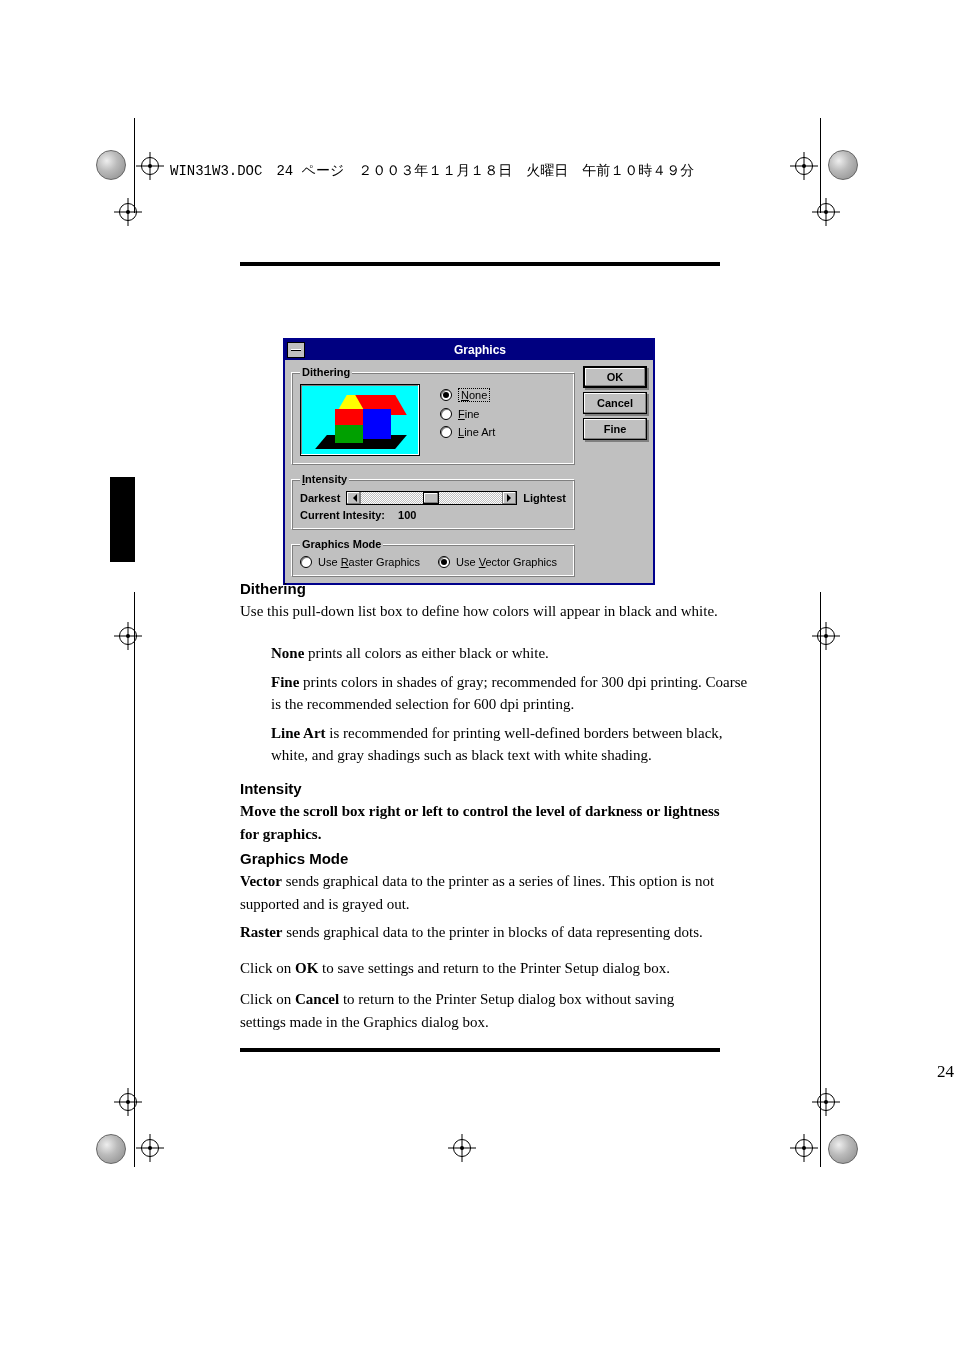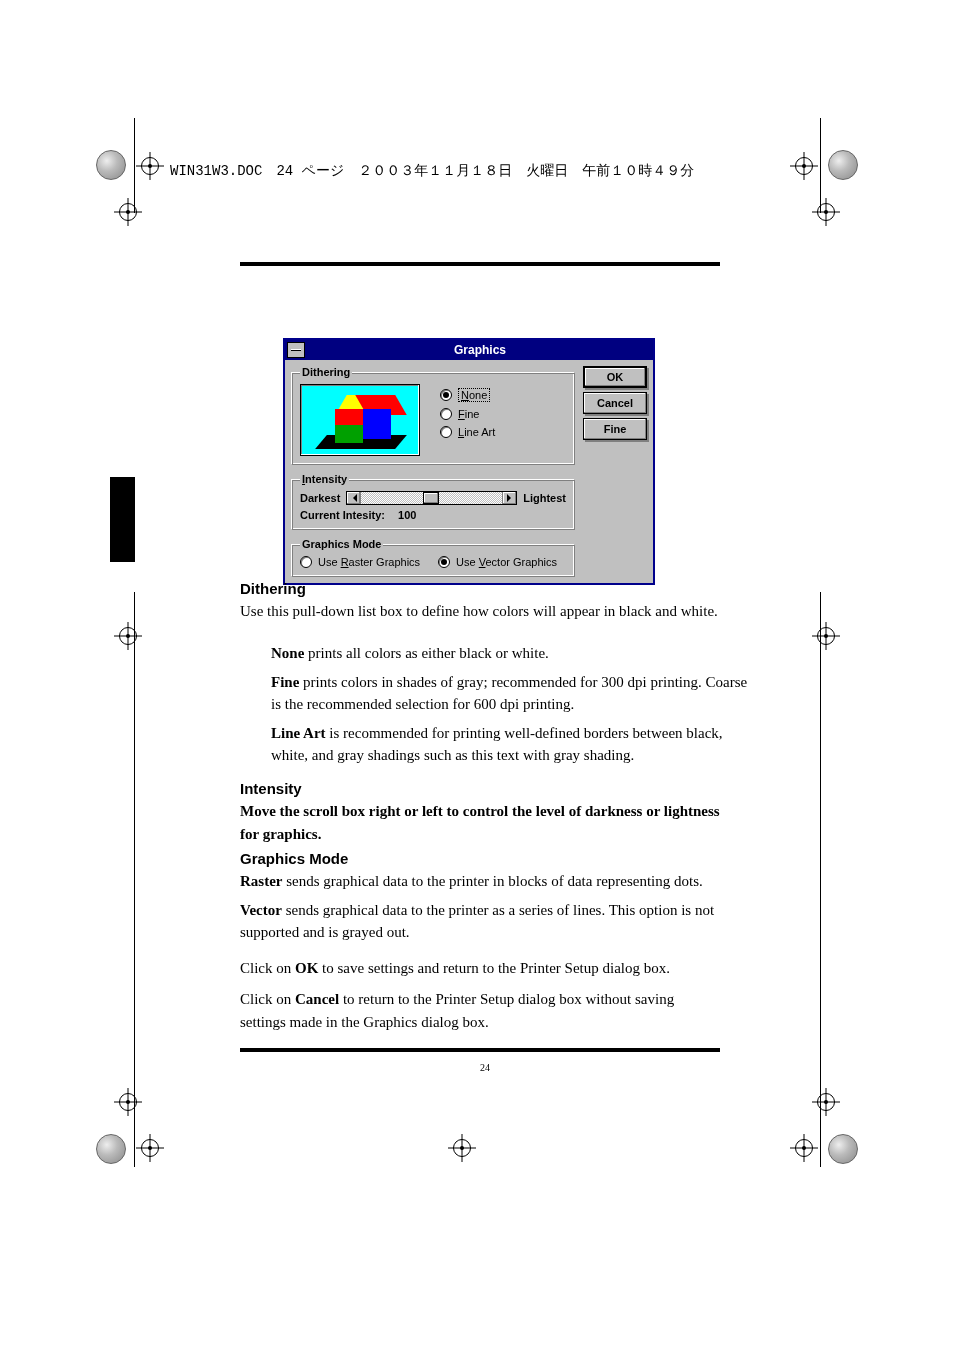--- a/index.html
+++ b/index.html
@@ -182,22 +182,22 @@
     font-family: "Times New Roman", serif;
     font-size:15px; line-height:1.5; color:#000;
   }
   .body-text.sect-head { font-family: Arial, sans-serif; font-weight:bold; font-size:15px;}
   .body-text .term { font-weight:bold; }
   .body-text ul { list-style:none; padding:0;}
   .body-text li { margin-bottom:6px; }
 
   
   .page-num {
-    position:absolute; left:0; right:0; text-align:center;
-    font-family:"Times New Roman",serif; font-size:10px;margin-left:16px;
+    position:absolute; left:0; right:0; text-align:right;
+    font-family:"Times New Roman",serif; font-size:17px;margin-left:16px;
   }
 </style>
 </head>
 <body>
 
 <div class="vline" style="left:134px; top:118px; height:95px;"></div>
 <div class="vline" style="left:820px; top:118px; height:95px;"></div>
 <div class="vline" style="left:134px; top:592px; height:575px;"></div>
 <div class="vline" style="left:820px; top:592px; height:575px;"></div>
 
@@ -362,32 +362,32 @@
   </div>
 </div>
 
 <div class="body-text sect-head" style="top:578px;">Dithering</div>
 <div class="body-text" style="top:600px;">Use this pull-down list box to define how colors will appear in black and white.</div>
 
 <div class="body-text" style="top:642px;margin-left:31px;">
   <ul>
     <li><span class="term">None</span> <span>prints all colors as either black or white.</span></li>
     <li><span class="term">Fine</span> <span>prints colors in shades of gray; recommended for 300 dpi printing. Coarse is the recommended selection for 600 dpi printing.</span></li>
-    <li><span class="term">Line Art</span> <span>is recommended for printing well-defined borders between black, white, and gray shadings such as this text with gray shading.</span></li>
+    <li><span class="term">Line Art</span> <span>is recommended for printing well-defined borders between black, white, and gray shadings such as black text with white shading.</span></li>
   </ul>
 </div>
 
 <div class="body-text sect-head" style="top:778px;">Intensity</div>
 <div class="body-text" style="top:800px;font-weight:bold;">Move the scroll box right or left to control the level of darkness or lightness for graphics.</div>
 
 <div class="body-text sect-head" style="top:848px;">Graphics Mode</div>
 <div class="body-text" style="top:870px;">
   <ul>
+    <li><span class="term">Vector</span> <span>sends graphical data to the printer as a series of lines. This option is not supported and is grayed out.</span></li>
     <li><span class="term">Raster</span> <span>sends graphical data to the printer in blocks of data representing dots.</span></li>
-    <li><span class="term">Vector</span> <span>sends graphical data to the printer as a series of lines. This option is not supported and is grayed out.</span></li>
   </ul>
 </div>
 
 <div class="body-text" style="top:957px;">
   Click on <span class="term">OK</span> to save settings and return to the Printer Setup dialog box.
 </div>
 <div class="body-text" style="top:988px;">
   Click on <span class="term">Cancel</span> to return to the Printer Setup dialog box without saving settings made in the Graphics dialog box.
 </div>
 

